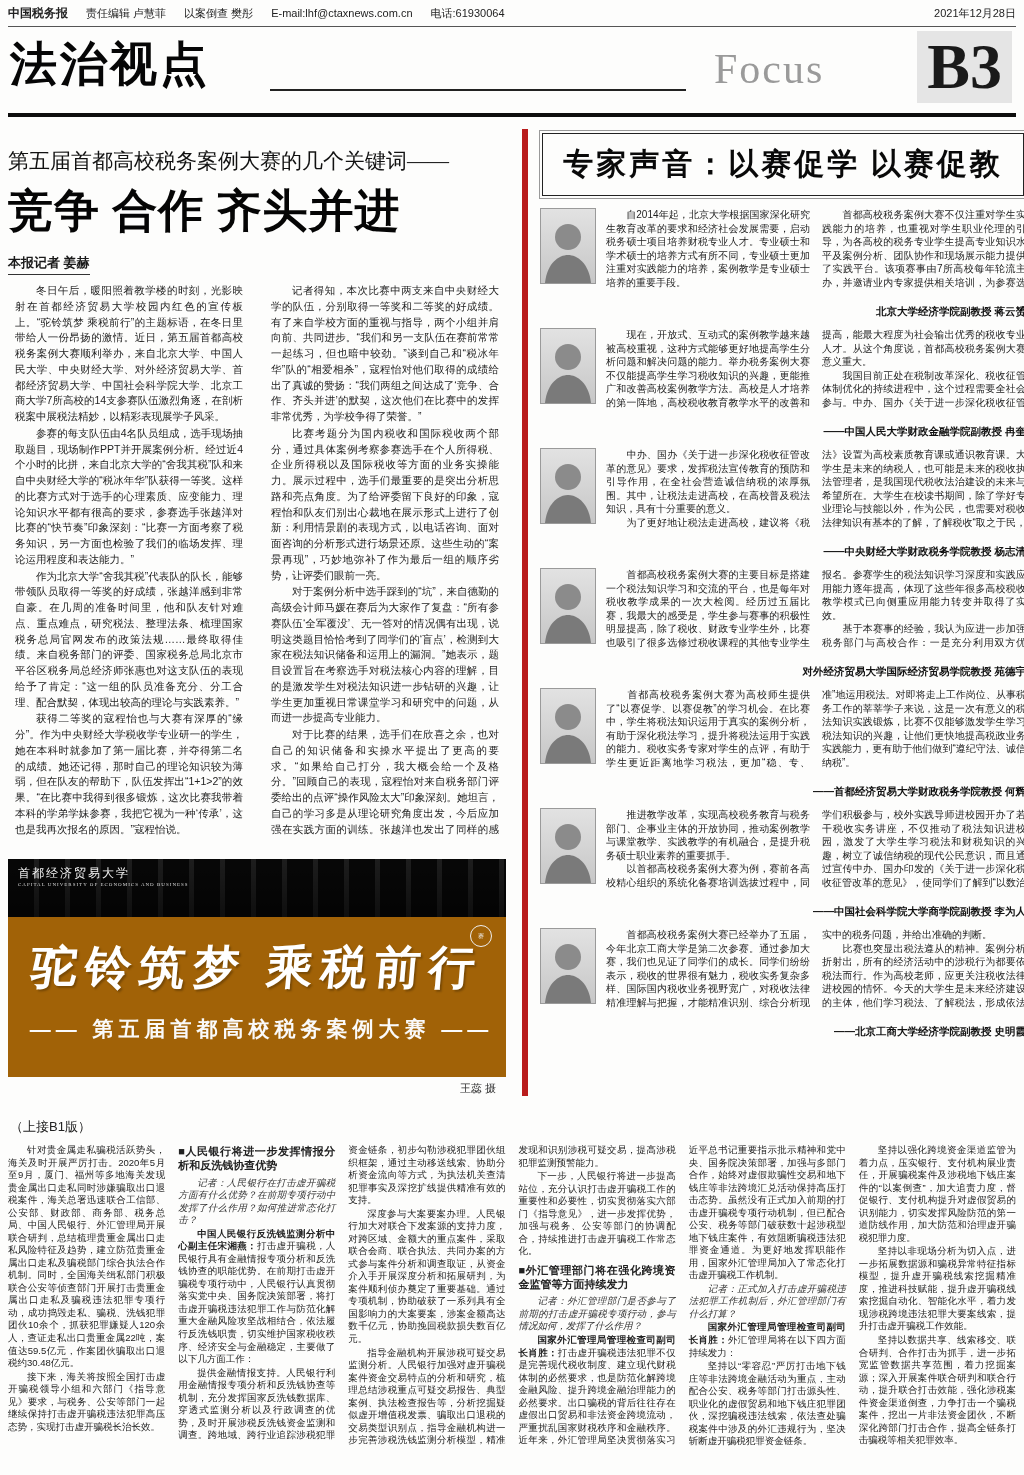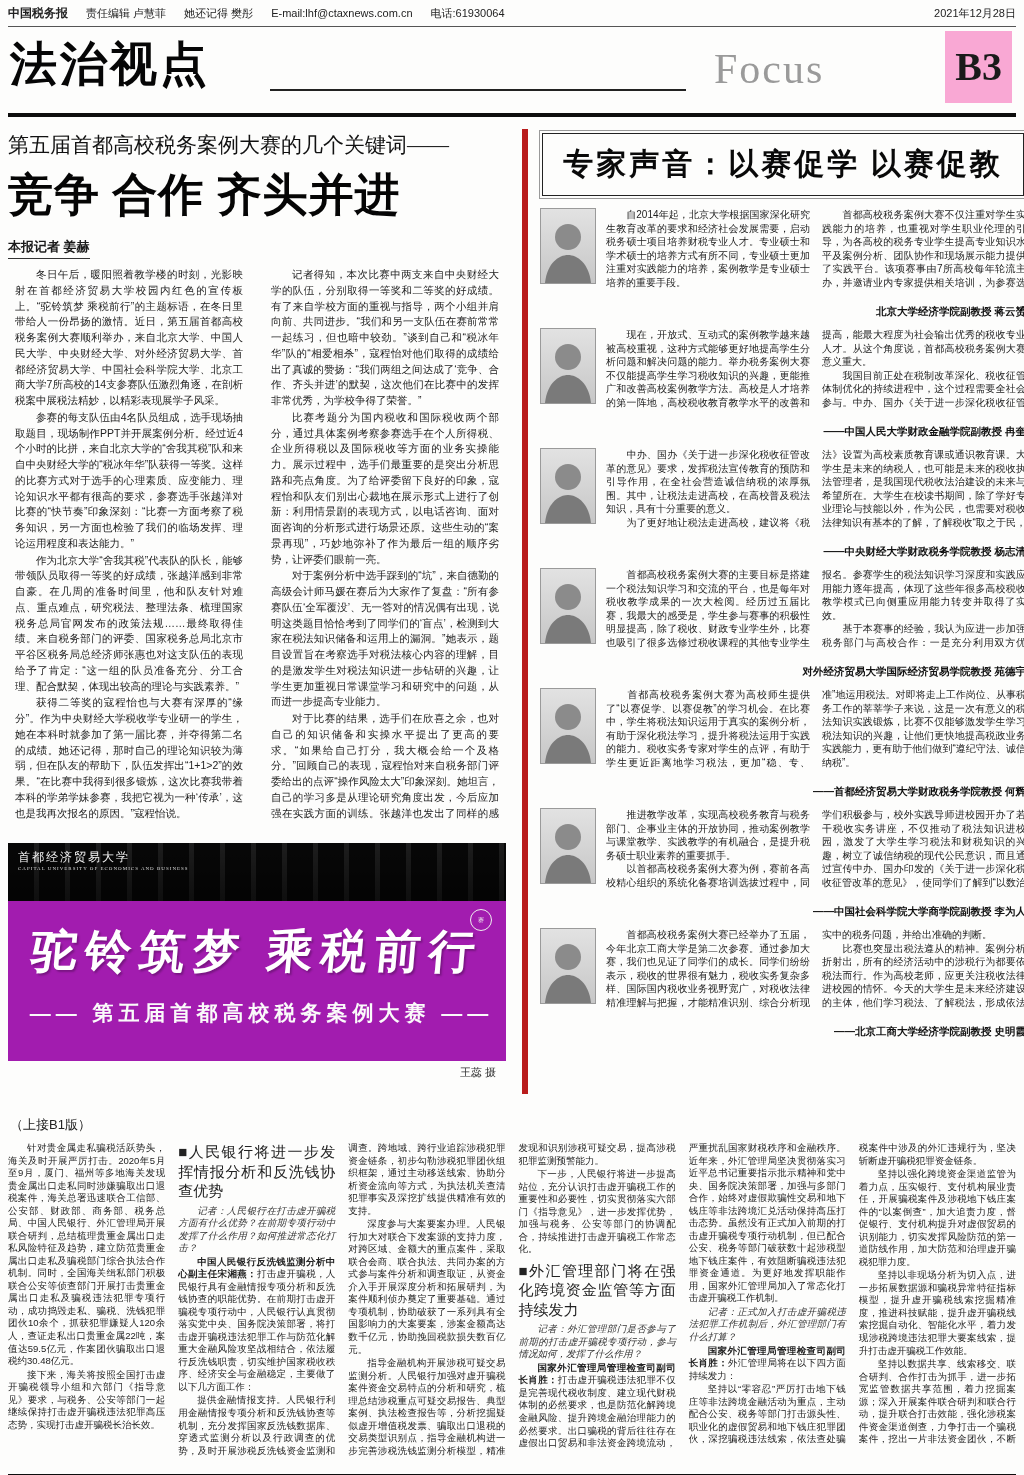--- a/index.html
+++ b/index.html
@@ -12,35 +12,35 @@
   .masthead .paper{font-weight:700;font-size:12px;}
   .masthead .date{margin-left:auto;}
   
   .section-head{position:relative;height:86px;border-bottom:4px solid #0d0d0d;}
   .section-title{position:absolute;left:2px;top:6px;font-family:Liberation Sans, sans-serif;
                  font-weight:900;font-size:47px;letter-spacing:3px;color:#060606;}
   .section-line{position:absolute;left:262px;right:330px;top:62px;border-bottom:2px solid #222;}
   .section-focus{position:absolute;left:706px;top:18px;font-family:"Liberation Serif",serif;
                  font-size:42px;color:#9a9a9a;letter-spacing:2px;}
   .page-no{position:absolute;right:4px;top:4px;font-family:"Liberation Serif",serif;
-           font-weight:700;font-size:40px;background:#f9a8d4;padding:0 10px;line-height:72px;}
+           font-weight:700;font-size:64px;background:#e5e5e5;padding:0 10px;line-height:72px;}
   
   .main{display:flex;gap:16px;padding-top:12px;}
   .col-left{width:498px;flex:none;}
   .col-right{width:486px;flex:none;border-left:6px solid #b91c1c;padding-left:12px;}
-  .kicker{font-family:"Liberation Serif",serif;font-size:21px;color:#111;margin:2px 0 6px;}
+  .kicker{font-family:"Liberation Serif",serif;font-size:21px;color:#111;margin:18px 0 6px;}
   .headline{font-family:"Liberation Serif",serif;font-weight:900;font-size:45px;
             letter-spacing:1px;margin:0 0 12px;color:#050505;}
   .byline{display:inline-block;font-weight:700;font-size:13px;border-bottom:1px solid #333;
           padding-bottom:2px;margin-bottom:8px;}
   .story{height:568px;overflow:hidden;column-count:2;column-gap:14px;
          font-size:10.5px;line-height:1.5;text-align:justify;color:#222;}
   .story p{margin:0 7px 1px;text-indent:2em;}
   
-  .news-photo{position:relative;margin-top:8px;height:218px;background:#a21caf;overflow:hidden;}
+  .news-photo{position:relative;margin-top:8px;height:218px;background:#a16207;overflow:hidden;}
   .photo-windows{position:absolute;top:0;left:0;right:0;height:58px;
       background:repeating-linear-gradient(90deg,#1c1c1c 0 26px,#6e6e6e 26px 31px),
                  linear-gradient(#444,#222);background-blend-mode:multiply;}
   .photo-org{position:absolute;top:6px;left:10px;color:#f3f3f3;font-size:12px;
              font-family:"Liberation Serif",serif;letter-spacing:2px;}
   .photo-org small{display:block;font-size:5px;letter-spacing:1px;color:#ddd;}
   .photo-seal{position:absolute;top:66px;right:14px;width:20px;height:20px;border:1px solid #eee;
               border-radius:50%;color:#eee;font-size:6px;text-align:center;line-height:20px;}
   .banner-main{position:absolute;top:78px;left:0;right:0;text-align:center;color:#fff;
                font-family:"Liberation Serif",serif;font-weight:900;font-size:46px;
@@ -60,34 +60,34 @@
   .expert-body{flex:1;min-width:0;}
   .expert-quote{column-count:2;column-gap:12px;font-size:10px;line-height:1.36;
                 text-align:justify;white-space:pre-line;max-height:95px;overflow:hidden;color:#222;}
   .expert-sig{font-weight:700;font-size:10.5px;text-align:right;margin-top:2px;color:#111;}
   
   .cont-wrap{margin-top:22px;}
   .cont-label{font-size:13px;color:#222;margin:0 0 8px 2px;}
   .cont{column-count:6;column-gap:13px;height:318px;overflow:hidden;
         font-size:9.5px;line-height:1.32;text-align:justify;color:#222;}
   .cont p{margin:0 0 1px;text-indent:2em;}
-  .cont p.subhead{font-weight:400;text-indent:0;font-size:15px;margin:5px 0 4px;line-height:1.3;}
+  .cont p.subhead{font-weight:700;text-indent:0;font-size:11px;margin:5px 0 4px;line-height:1.3;}
   .cont p.q{font-style:italic;color:#333;}
   .cont .lead{font-weight:700;font-style:normal;}
   .bottom-rule{border-bottom:4px solid #0d0d0d;margin-top:14px;}
 </style>
 </head>
 <body>
 
 <div class="page">
 
   <div class="masthead">
     <span class="paper">中国税务报</span>
     <span>责任编辑 卢慧菲</span>
-    <span>她还记得 樊彤</span>
+    <span>以案倒查 樊彤</span>
     <span>E-mail:lhf@ctaxnews.com.cn</span>
     <span>电话:61930064</span>
     <span class="date">2021年12月28日</span>
   </div>
 
   <div class="section-head">
     <span class="section-title">法治视点</span>
     <span class="section-line"></span>
     <span class="section-focus">Focus</span>
     <span class="page-no">B3</span>

